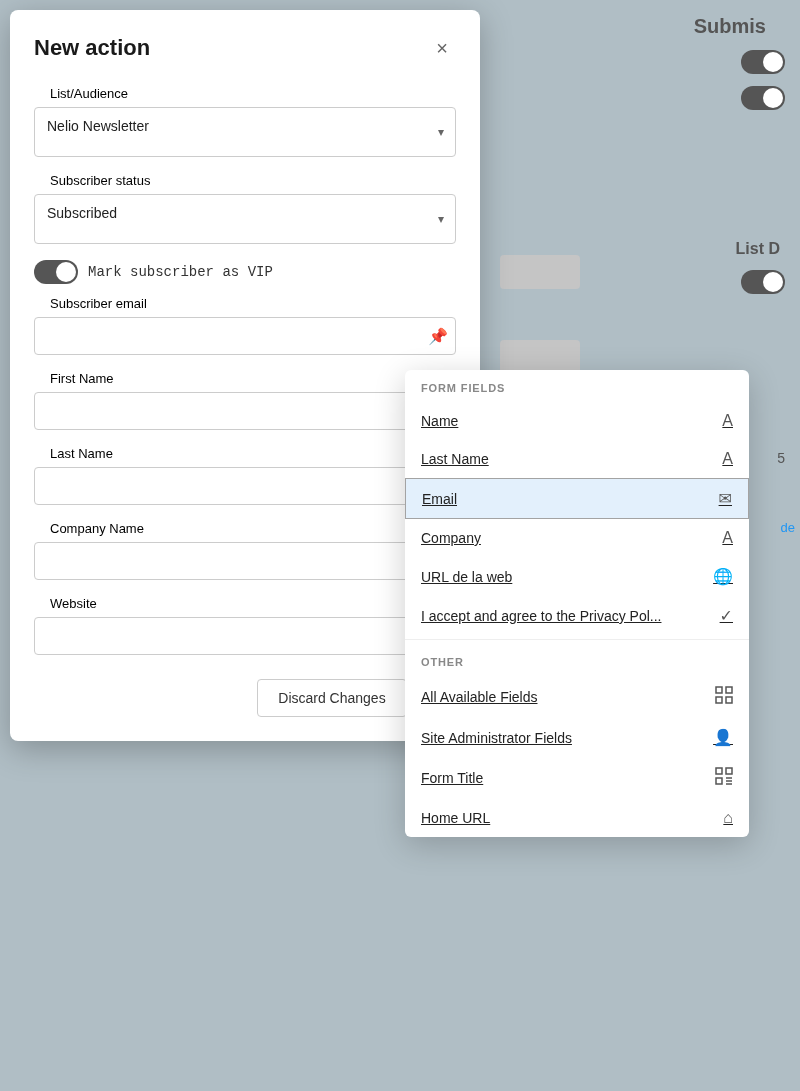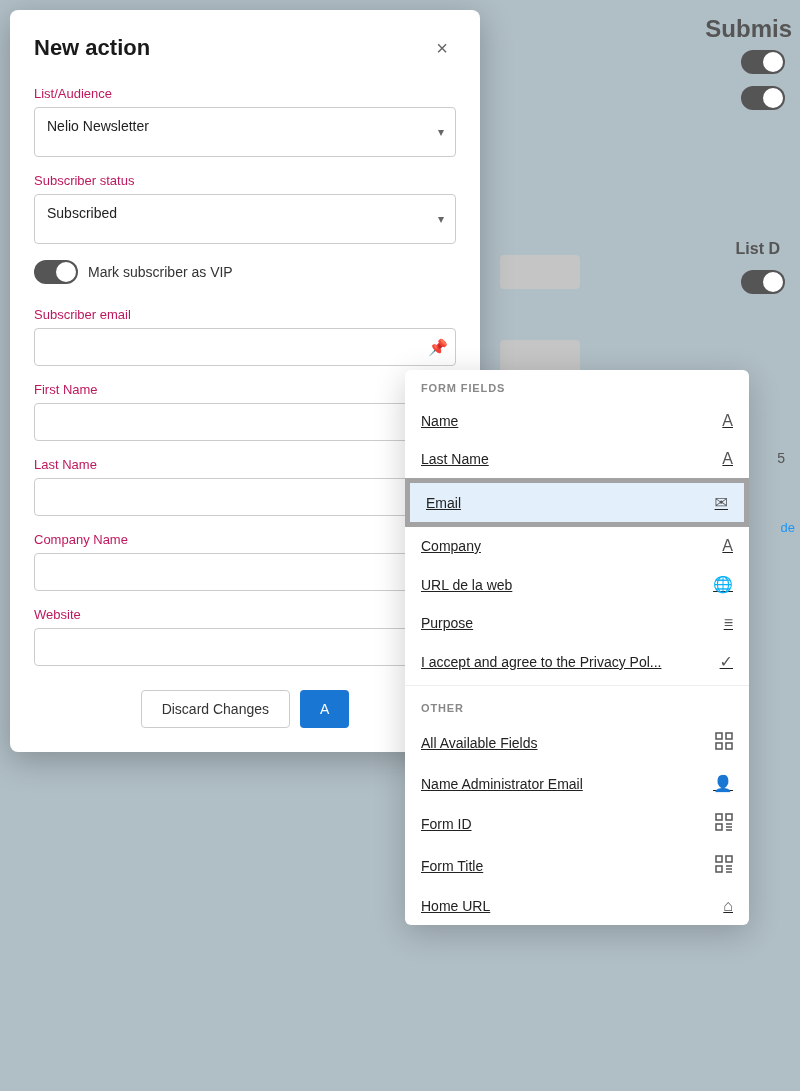--- a/index.html
+++ b/index.html
@@ -15,22 +15,22 @@
     
     .bg-panel {
       position: absolute;
       top: 0; left: 0; right: 0; bottom: 0;
       background: #b0bec5;
     }
 
     .bg-text {
       position: absolute;
       top: 15px;
-      right: 8px;
-      font-size: 24px;
+      right: 34px;
+      font-size: 20px;
       font-weight: 600;
       color: #555;
     }
 
     .bg-toggle-area {
       position: absolute;
       top: 50px;
       right: 15px;
       display: flex;
       flex-direction: column;
@@ -159,23 +159,24 @@
       background: none;
     }
 
     .field-group {
       margin-bottom: 16px;
     }
 
     .field-label {
       font-size: 13px;
       font-weight: 500;
-      color: #be185d;
+      color: #000000;
       margin-bottom: 6px;
       display: block;
+      margin-left: 16px;
     }
 
     .select-wrapper {
       position: relative;
     }
 
     .form-select {
       width: 100%;
       padding: 10px 36px 22px 12px;
       border: 1px solid #ccc;
@@ -194,21 +195,22 @@
       transform: translateY(-50%);
       pointer-events: none;
       color: #666;
       font-size: 12px;
     }
 
     .toggle-row {
       display: flex;
       align-items: center;
       gap: 10px;
-      margin-bottom: 23px;
+      margin-bottom: 12px;
+      font-family: Liberation Mono, monospace;
     }
 
     .toggle-switch {
       width: 44px;
       height: 24px;
       background: #555;
       border-radius: 12px;
       position: relative;
       cursor: pointer;
       flex-shrink: 0;
@@ -249,22 +251,21 @@
       right: 8px;
       top: 50%;
       transform: translateY(-50%);
       color: #aaa;
       font-size: 16px;
       cursor: pointer;
     }
 
     .modal-footer {
       display: flex;
-      justify-content: center;
-      gap: 10px;
+      justify-content: flex-end;
       margin-top: 24px;
     }
 
     .btn-discard {
       padding: 10px 20px;
       border: 1px solid #ccc;
       border-radius: 4px;
       font-size: 14px;
       background: white;
       color: #333;
@@ -309,21 +310,21 @@
       justify-content: space-between;
       padding: 10px 16px;
       cursor: pointer;
       font-size: 14px;
       color: #222;
       text-decoration: underline;
     }
 
     .dropdown-item.selected {
       background: #e3f0fc;
-      border: 5px solid #a3a3a3;
+      border: 1px solid #a3a3a3;
     }
 
     .dropdown-item-icon {
       font-size: 16px;
       color: #555;
     }
 
     .dropdown-divider {
       height: 1px;
       background: #eee;
@@ -436,59 +437,42 @@
   </div>
   <div class="dropdown-item">
     <span>Company</span>
     <span class="dropdown-item-icon">A</span>
   </div>
   <div class="dropdown-item">
     <span>URL de la web</span>
     <span class="dropdown-item-icon">🌐</span>
   </div>
   <div class="dropdown-item">
-    <span>Purpose</span>
-    <span class="dropdown-item-icon">≡</span>
-  </div>
-  <div class="dropdown-item">
     <span>I accept and agree to the Privacy Pol...</span>
     <span class="dropdown-item-icon">✓</span>
   </div>
 
   <div class="dropdown-divider"></div>
 
   <div class="dropdown-section-header">OTHER</div>
 
   <div class="dropdown-item">
     <span>All Available Fields</span>
     <span class="dropdown-item-icon">
       <svg width="18" height="18" viewBox="0 0 18 18" fill="none">
           <rect x="1" y="1" width="6" height="6" stroke="#555" stroke-width="1.5"></rect>
           <rect x="11" y="1" width="6" height="6" stroke="#555" stroke-width="1.5"></rect>
           <rect x="1" y="11" width="6" height="6" stroke="#555" stroke-width="1.5"></rect>
           <rect x="11" y="11" width="6" height="6" stroke="#555" stroke-width="1.5"></rect>
         </svg>
     </span>
   </div>
   <div class="dropdown-item">
-    <span>Name Administrator Email</span>
+    <span>Site Administrator Fields</span>
     <span class="dropdown-item-icon">👤</span>
-  </div>
-  <div class="dropdown-item">
-    <span>Form ID</span>
-    <span class="dropdown-item-icon">
-      <svg width="18" height="18" viewBox="0 0 18 18" fill="none">
-          <rect x="1" y="1" width="6" height="6" stroke="#555" stroke-width="1.5"></rect>
-          <rect x="11" y="1" width="6" height="6" stroke="#555" stroke-width="1.5"></rect>
-          <rect x="1" y="11" width="6" height="6" stroke="#555" stroke-width="1.5"></rect>
-          <line x1="11" y1="11" x2="17" y2="11" stroke="#555" stroke-width="1.5"></line>
-          <line x1="11" y1="14" x2="17" y2="14" stroke="#555" stroke-width="1.5"></line>
-          <line x1="11" y1="17" x2="17" y2="17" stroke="#555" stroke-width="1.5"></line>
-        </svg>
-    </span>
   </div>
   <div class="dropdown-item">
     <span>Form Title</span>
     <span class="dropdown-item-icon">
       <svg width="18" height="18" viewBox="0 0 18 18" fill="none">
           <rect x="1" y="1" width="6" height="6" stroke="#555" stroke-width="1.5"></rect>
           <rect x="11" y="1" width="6" height="6" stroke="#555" stroke-width="1.5"></rect>
           <rect x="1" y="11" width="6" height="6" stroke="#555" stroke-width="1.5"></rect>
           <line x1="11" y1="11" x2="17" y2="11" stroke="#555" stroke-width="1.5"></line>
           <line x1="11" y1="14" x2="17" y2="14" stroke="#555" stroke-width="1.5"></line>

